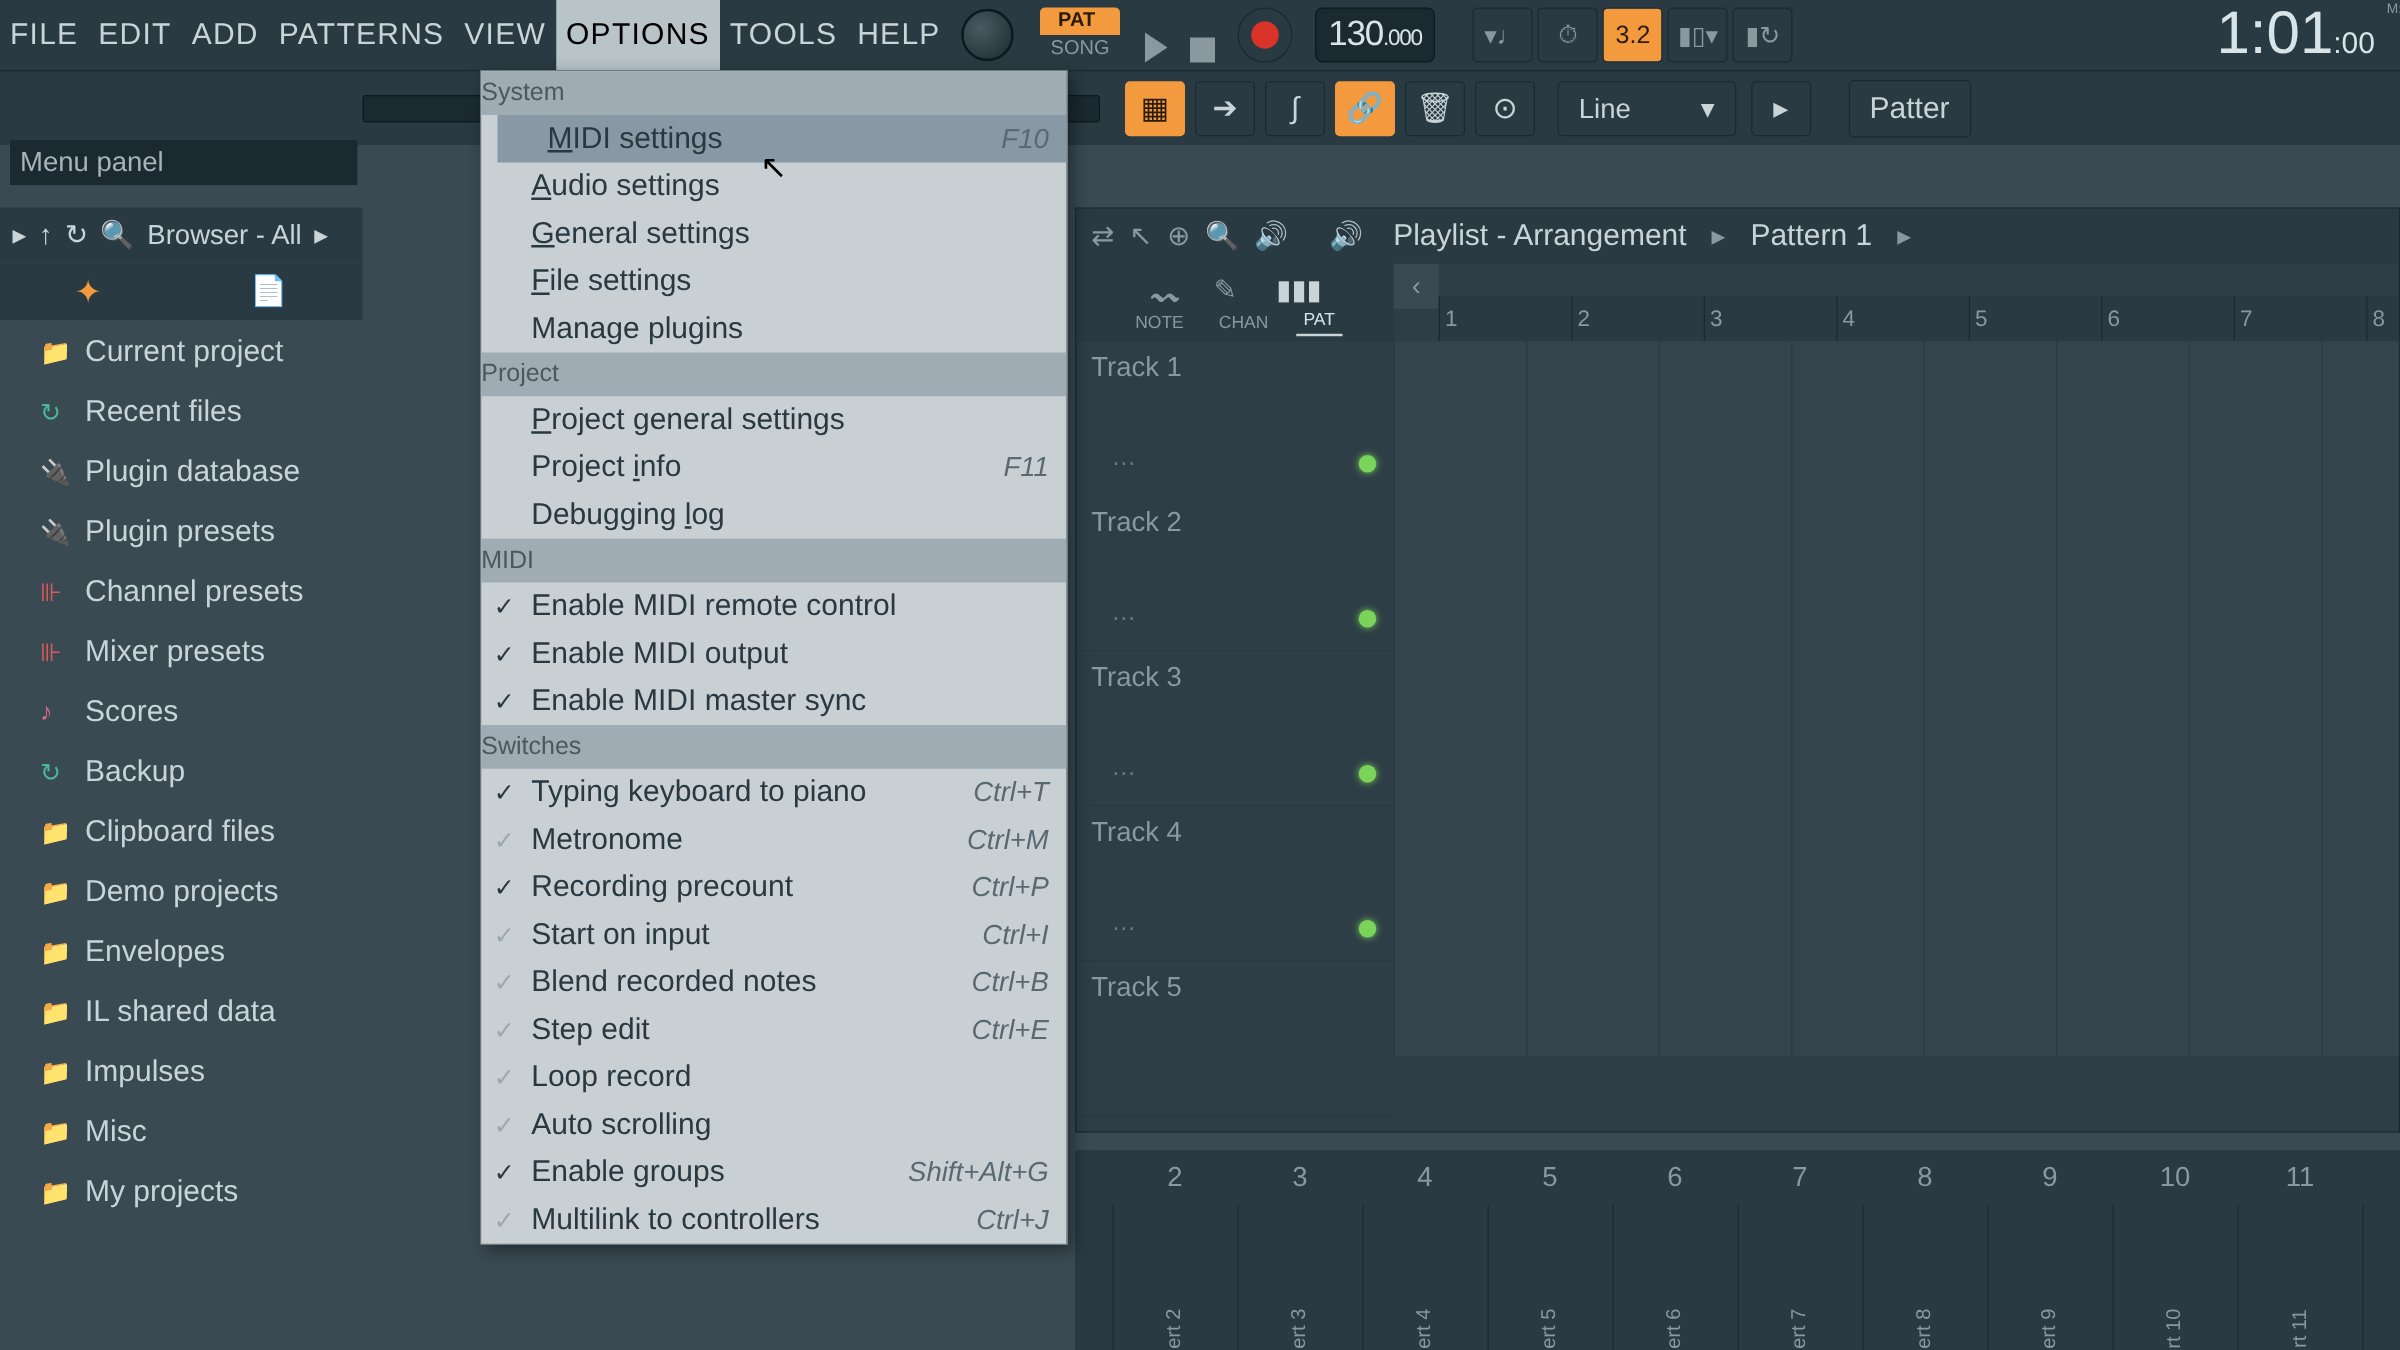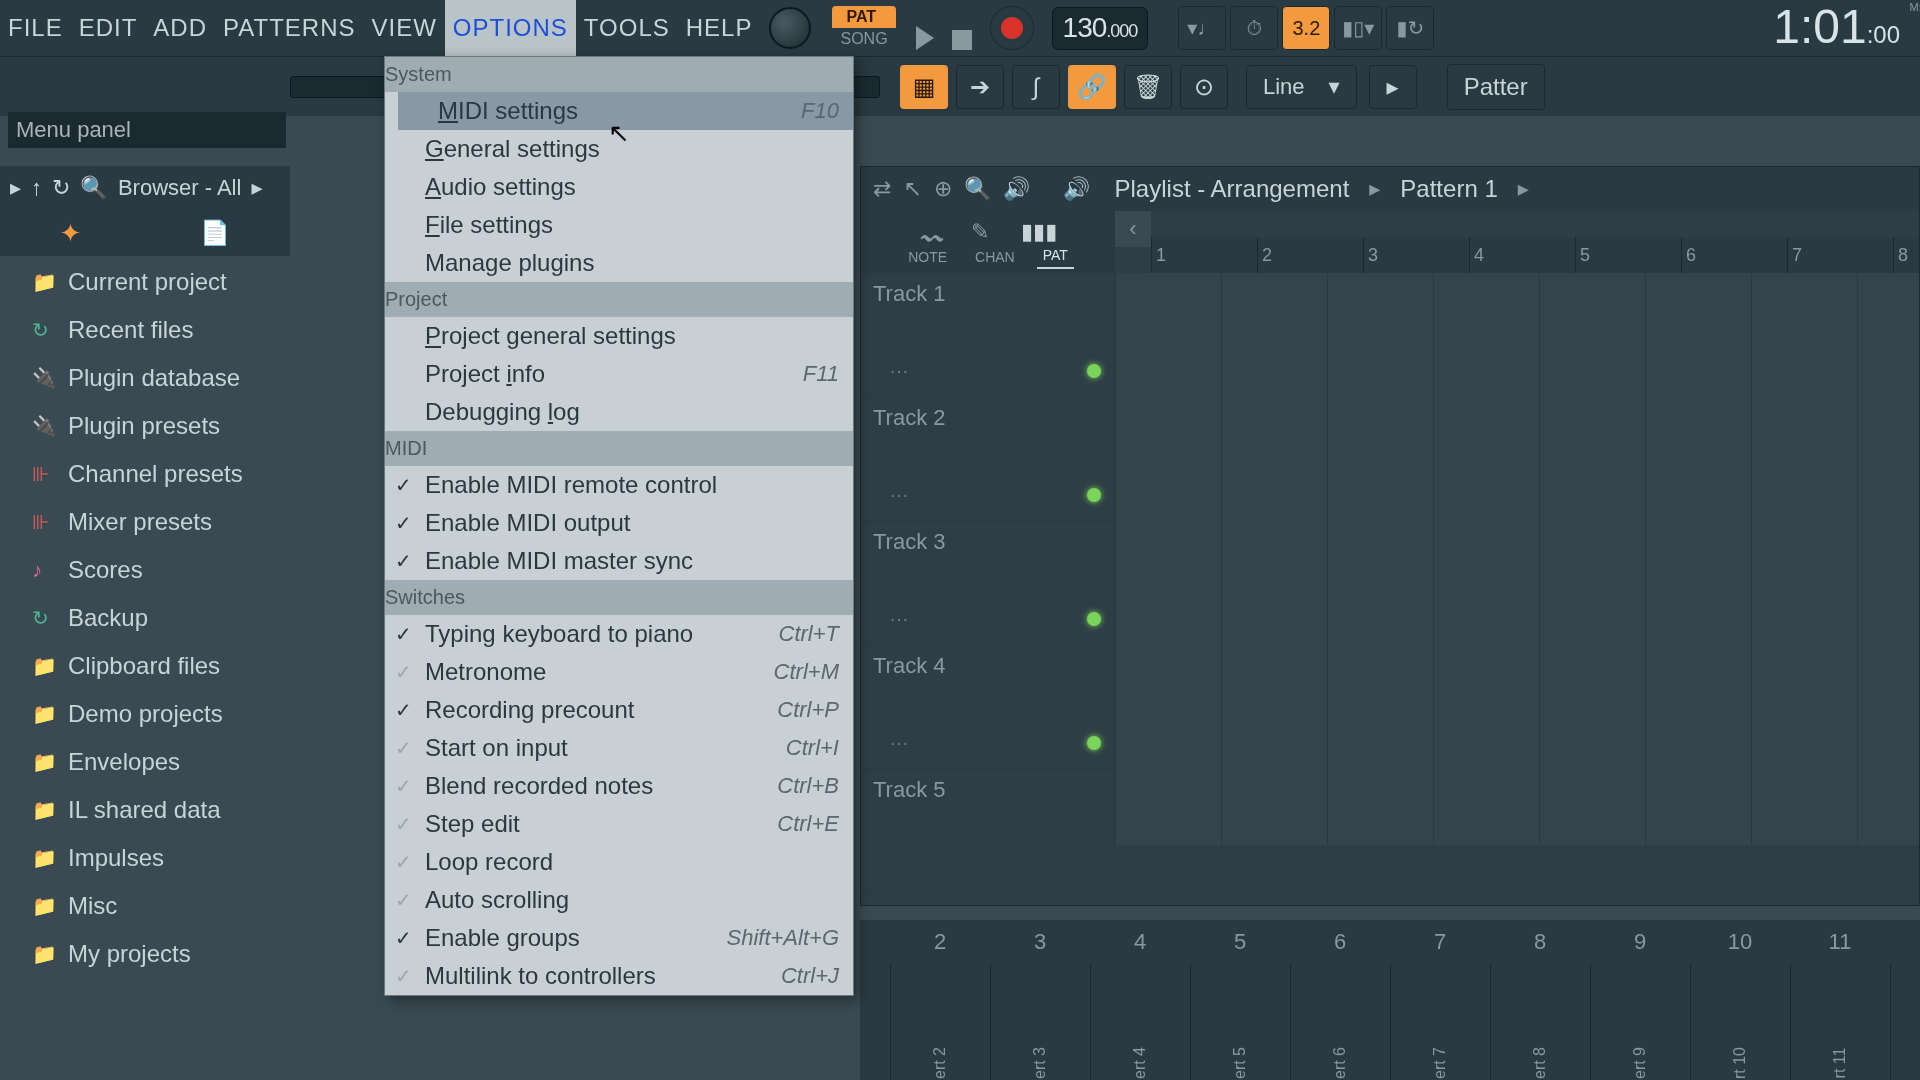--- a/index.html
+++ b/index.html
@@ -2,21 +2,21 @@
 <html><head>
 <meta charset="utf-8">
 <style>
   * { margin: 0; padding: 0; box-sizing: border-box; font-family: Arial, sans-serif; user-select: none; }
   body { background: #3a4a52; width: 1920px; height: 1080px; overflow: hidden; position: relative; }
 
   
   .menubar { display: flex; align-items: center; height: 56px; background: #2a3a42; }
   .menu-items { display: flex; height: 100%; }
   .menu-item { padding: 0 8px; color: #c8d4d8; font-size: 24px; font-weight: 400; display: flex; align-items: center; letter-spacing: 1px; cursor: pointer; }
-  .menu-item.active { background: #b8c4c8; color: #1d4ed8; }
+  .menu-item.active { background: #b8c4c8; color: #000000; }
   .knob-area { width: 60px; height: 56px; display: flex; align-items: center; justify-content: center; }
   .knob { width: 42px; height: 42px; border-radius: 50%; background: radial-gradient(circle at 35% 35%, #4a5a62, #1a2a30); border: 2px solid #0a1a20; }
   .pat-song { display: flex; flex-direction: column; margin-left: 12px; }
   .pat-btn { background: #f39a3e; color: #2a1a0a; font-size: 16px; font-weight: bold; padding: 2px 14px; border-radius: 4px 4px 0 0; }
   .song-btn { color: #8a98a0; font-size: 16px; padding: 2px 8px; }
   .transport { display: flex; align-items: flex-end; gap: 18px; margin-left: 20px; }
   .play-icon { width: 0; height: 0; border-left: 18px solid #8a98a0; border-top: 12px solid transparent; border-bottom: 12px solid transparent; }
   .stop-icon { width: 20px; height: 20px; background: #8a98a0; }
   .rec-btn { width: 44px; height: 44px; border-radius: 50%; background: #2a3a42; display: flex; align-items: center; justify-content: center; border: 1px solid #1a2a30; }
   .rec-dot { width: 22px; height: 22px; border-radius: 50%; background: #d9332a; }
@@ -29,21 +29,21 @@
   .time-small { font-size: 24px; margin-top: 24px; }
   .time-corner { position: absolute; top: -8px; right: -40px; font-size: 11px; color: #8a98a0; line-height: 1; }
 
   
   .toolbar2 { display: flex; align-items: center; height: 60px; background: #2a3a42; border-top: 1px solid #1a2a30; padding-left: 290px; }
   .progress-bar { width: 590px; height: 22px; background: #1a2a30; border: 1px solid #0a1a20; border-radius: 3px; }
   .toolbar2-icons { display: flex; gap: 8px; margin-left: 20px; }
   .tb2-icon { width: 48px; height: 44px; border-radius: 4px; display: flex; align-items: center; justify-content: center; font-size: 24px; }
   .tb2-icon.orange { background: #f39a3e; color: #2a1a0a; }
   .tb2-icon.dark { background: #2a3a42; border: 1px solid #1a2a30; color: #c8d4d8; }
-  .line-dropdown { background: #2a3a42; border: 1px solid #1a2a30; border-radius: 4px; padding: 8px 16px; color: #c8d4d8; font-size: 22px; margin-left: 18px; display: flex; align-items: center; gap: 24px; }
+  .line-dropdown { background: #2a3a42; border: 1px solid #1a2a30; border-radius: 4px; padding: 8px 16px; color: #c8d4d8; font-size: 22px; margin-left: 18px; display: flex; align-items: center; gap: 56px; }
   .pattern-box { margin-left: 30px; background: #2a3a42; border: 1px solid #1a2a30; border-radius: 4px; padding: 8px 16px; color: #c8d4d8; font-size: 24px; }
 
   
   .hint-bar { position: absolute; left: 8px; top: 112px; width: 278px; height: 36px; background: #1a2a30; display: flex; align-items: center; padding-left: 8px; }
   .hint-text { color: #a8b4b8; font-size: 22px; }
 
   
   .browser-header { position: absolute; left: 0; top: 166px; width: 290px; height: 44px; background: #2a3a42; display: flex; align-items: center; gap: 10px; padding-left: 10px; }
   .browser-header span { color: #c8d4d8; font-size: 22px; }
   .bh-icon { color: #8a98a0; font-size: 20px; }
@@ -255,24 +255,24 @@
     </div>
   </div>
 
 <div class="dropdown" id="dropdown">
     <div class="dd-section">System</div>
     <div class="dd-item highlighted">
       <span><span class="dd-underline">M</span>IDI settings</span>
       <span class="dd-shortcut">F10</span>
     </div>
     <div class="dd-item">
+      <span><span class="dd-underline">A</span>udio settings</span>
+    </div>
+    <div class="dd-item">
       <span><span class="dd-underline">G</span>eneral settings</span>
-    </div>
-    <div class="dd-item">
-      <span><span class="dd-underline">A</span>udio settings</span>
     </div>
     <div class="dd-item">
       <span><span class="dd-underline">F</span>ile settings</span>
     </div>
     <div class="dd-item">
       <span>Manage plugins</span>
     </div>
     <div class="dd-section">Project</div>
     <div class="dd-item">
       <span><span class="dd-underline">P</span>roject general settings</span>

